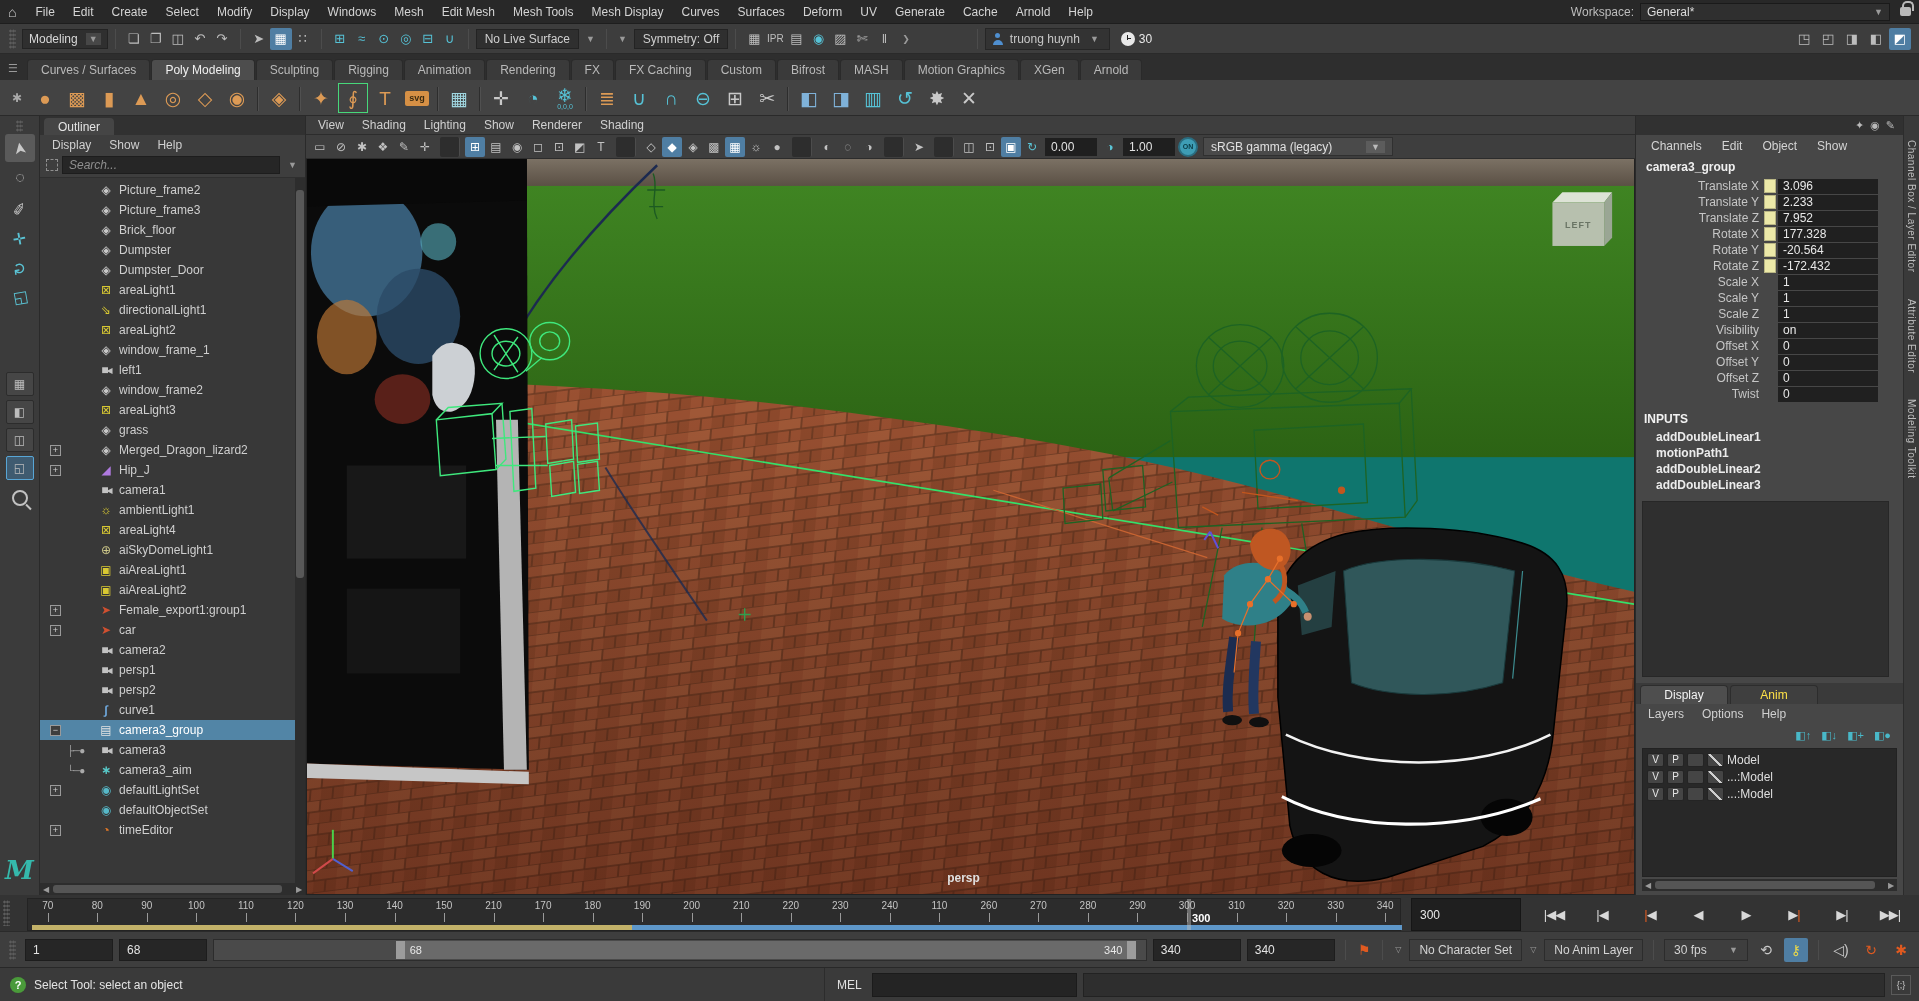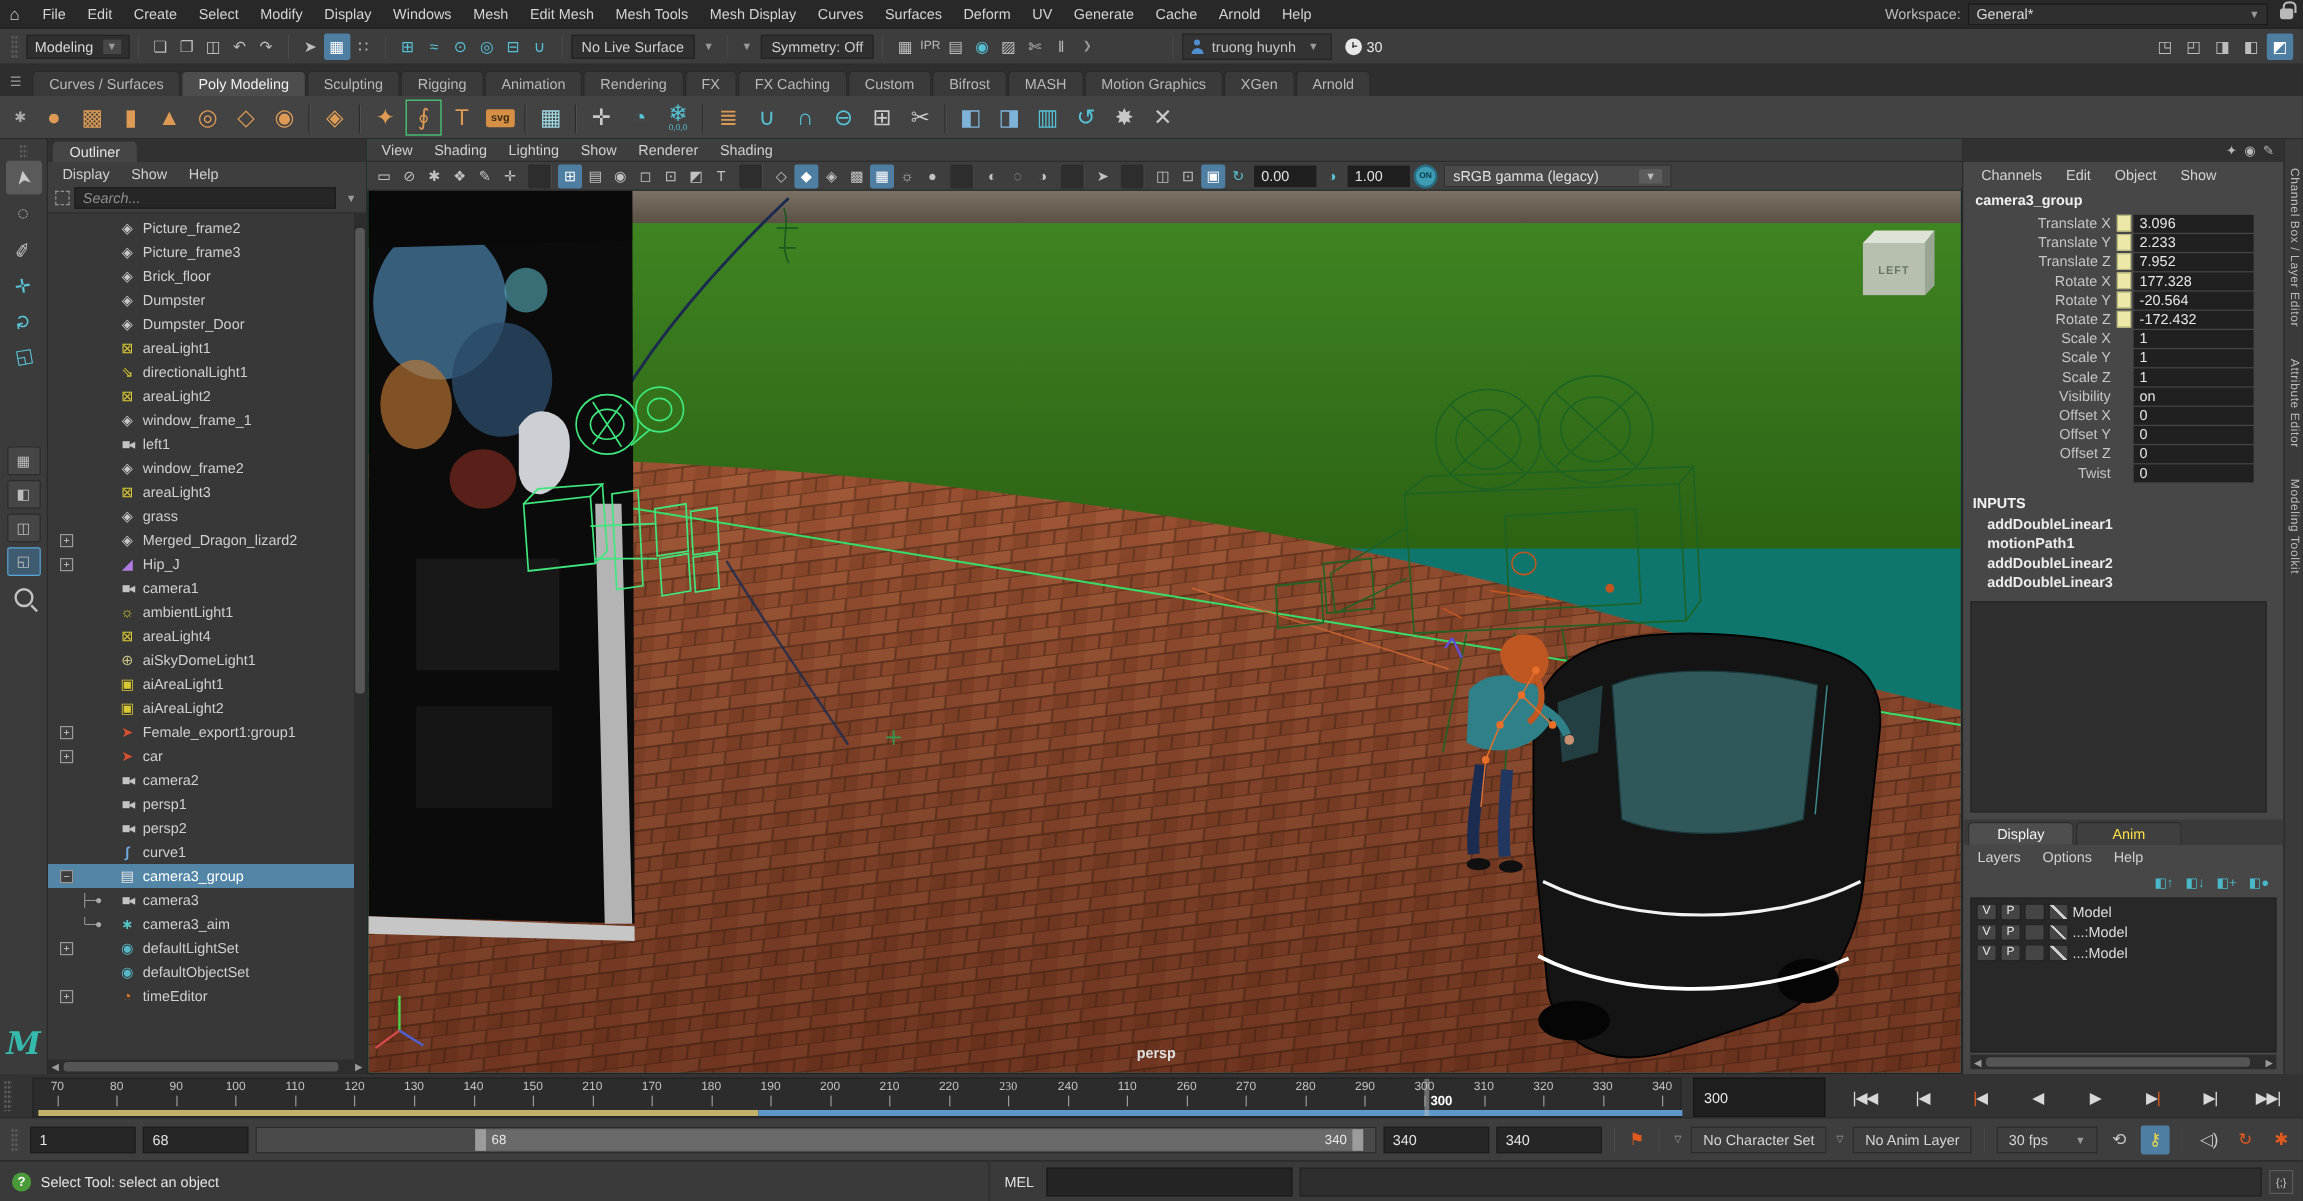--- a/index.html
+++ b/index.html
@@ -1243,21 +1243,21 @@
           <div class="tick" style="left: 41.1552%;">180</div>
           <div class="tickline" style="left: 41.1552%;"></div>
           <div class="tick" style="left: 44.7653%;">190</div>
           <div class="tickline" style="left: 44.7653%;"></div>
           <div class="tick" style="left: 48.3755%;">200</div>
           <div class="tickline" style="left: 48.3755%;"></div>
           <div class="tick" style="left: 51.9856%;">210</div>
           <div class="tickline" style="left: 51.9856%;"></div>
           <div class="tick" style="left: 55.5957%;">220</div>
           <div class="tickline" style="left: 55.5957%;"></div>
-          <div class="tick" style="left: 59.2058%; font-family: Liberation Serif, serif;">230</div>
+          <div class="tick" style="left: 59.2058%;">230</div>
           <div class="tickline" style="left: 59.2058%;"></div>
           <div class="tick" style="left: 62.8159%;">240</div>
           <div class="tickline" style="left: 62.8159%;"></div>
           <div class="tick" style="left: 66.426%;">110</div>
           <div class="tickline" style="left: 66.426%;"></div>
           <div class="tick" style="left: 70.0361%;">260</div>
           <div class="tickline" style="left: 70.0361%;"></div>
           <div class="tick" style="left: 73.6462%;">270</div>
           <div class="tickline" style="left: 73.6462%;"></div>
           <div class="tick" style="left: 77.2563%;">280</div>

